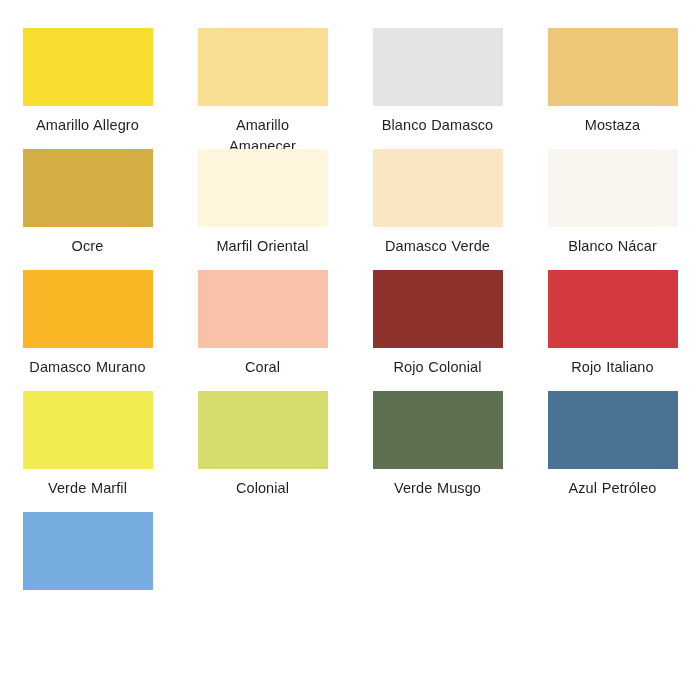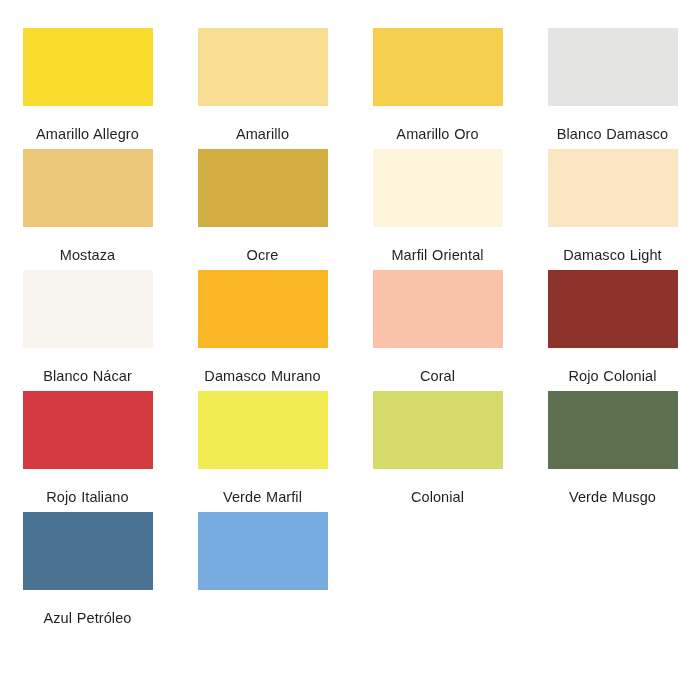--- a/index.html
+++ b/index.html
@@ -19,21 +19,20 @@
     grid-template-rows: repeat(5, 121px);
     width: 700px;
     padding-top: 28px;
     box-sizing: border-box;
   }
   .swatch-cell {
     display: flex;
     flex-direction: column;
     align-items: center;
     width: 175px;
-    gap: 9px;
   }
   .swatch-chip {
     width: 130px;
     height: 78px;
     box-sizing: border-box;
     flex: 0 0 auto;
   }
   .swatch-label {
     margin-top: 9px;
     font-size: 14.5px;
@@ -54,42 +53,38 @@
 <div id="palette-grid">
     <div class="swatch-cell">
       <div class="swatch-chip" style="background-color: rgb(248, 220, 46);"></div>
       <div class="swatch-label">Amarillo Allegro</div>
     </div>
     <div class="swatch-cell">
       <div class="swatch-chip" style="background-color: rgb(247, 222, 146);"></div>
       <div class="swatch-label wrap-label">Amarillo Amanecer</div>
     </div>
     <div class="swatch-cell">
-      <div class="swatch-chip" style="background-color: rgb(246, 208, 77);"></div>
-      <div class="swatch-label">Amarillo Oro</div>
-    </div>
-    <div class="swatch-cell">
       <div class="swatch-chip" style="background-color: rgb(228, 228, 227);"></div>
       <div class="swatch-label">Blanco Damasco</div>
     </div>
     <div class="swatch-cell">
       <div class="swatch-chip" style="background-color: rgb(237, 200, 120);"></div>
       <div class="swatch-label">Mostaza</div>
     </div>
     <div class="swatch-cell">
       <div class="swatch-chip" style="background-color: rgb(210, 174, 67);"></div>
       <div class="swatch-label">Ocre</div>
     </div>
     <div class="swatch-cell">
       <div class="swatch-chip" style="background-color: rgb(253, 246, 220);"></div>
       <div class="swatch-label">Marfil Oriental</div>
     </div>
     <div class="swatch-cell">
       <div class="swatch-chip" style="background-color: rgb(250, 230, 195);"></div>
-      <div class="swatch-label">Damasco Light</div>
+      <div class="swatch-label">Damasco Verde</div>
     </div>
     <div class="swatch-cell">
       <div class="swatch-chip" style="background-color: rgb(248, 245, 239);"></div>
       <div class="swatch-label">Blanco Nácar</div>
     </div>
     <div class="swatch-cell">
       <div class="swatch-chip" style="background-color: rgb(249, 183, 38);"></div>
       <div class="swatch-label">Damasco Murano</div>
     </div>
     <div class="swatch-cell">

